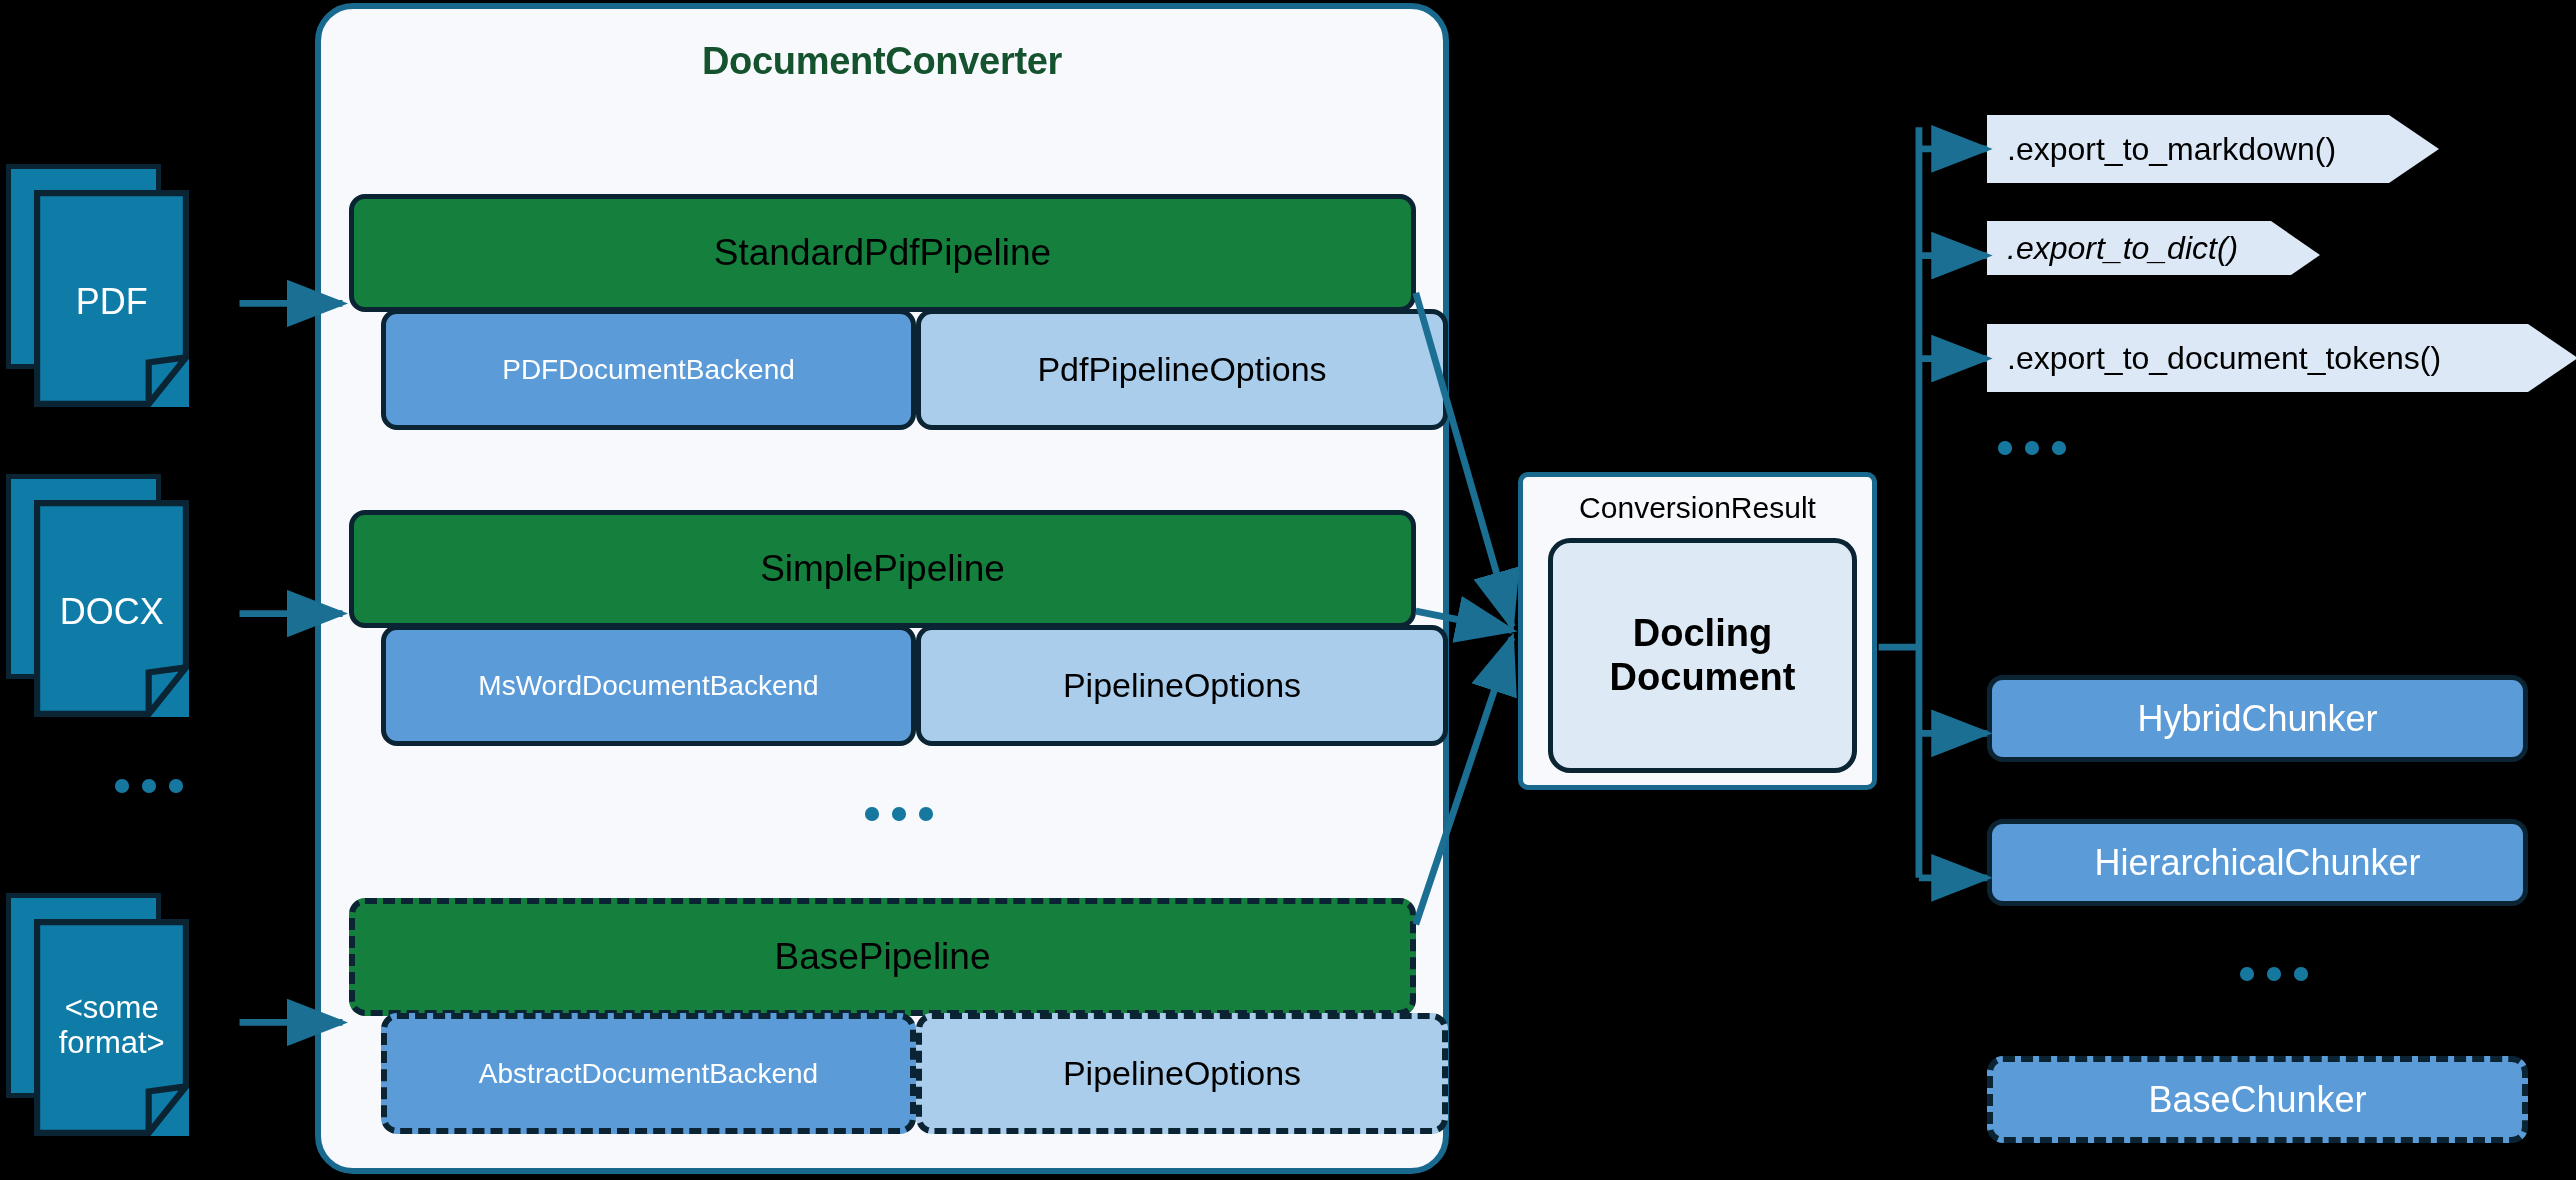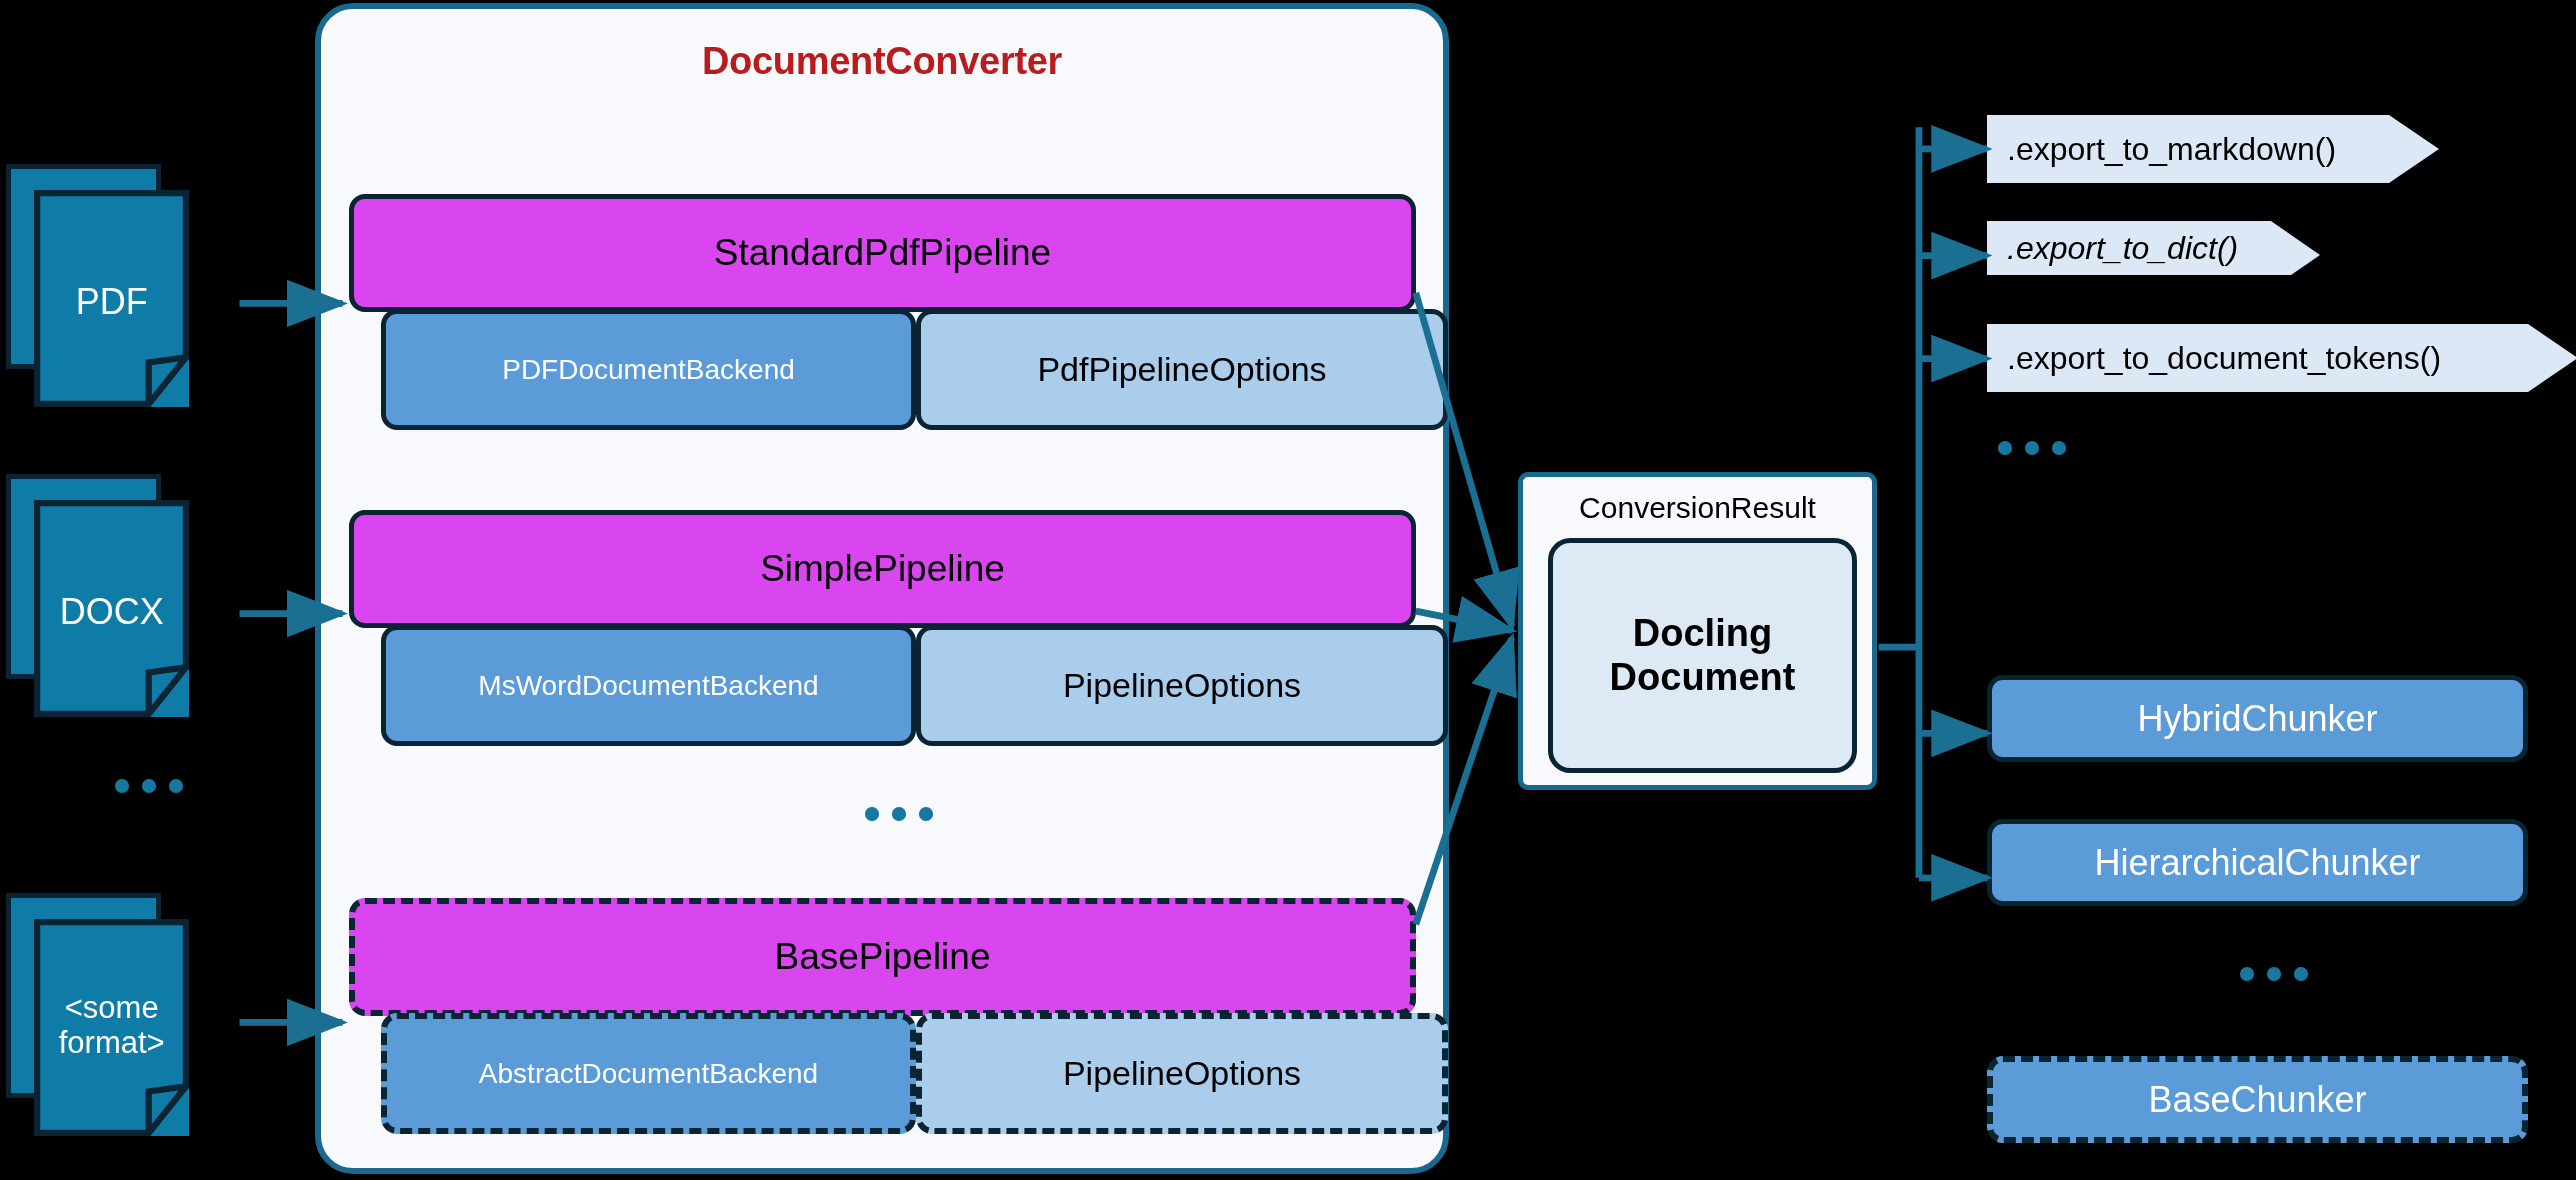--- a/index.html
+++ b/index.html
@@ -58,31 +58,31 @@
     box-sizing: border-box;
     z-index: 3;
   }
   #converter-title {
     position: absolute;
     left: 0; right: 0;
     top: 31px;
     text-align: center;
     font-size: 38px;
     font-weight: bold;
-    color: #b91c1c;
+    color: #14532d;
     letter-spacing: -0.3px;
   }
 
   
   .pipeline-group { position: absolute; z-index: 4; }
   .pipeline-header {
     position: absolute;
     left: 0; top: 0;
     width: 100%;
-    background: #d946ef;
+    background: #15803d;
     border: 5.6px solid #0b2433;
     border-radius: 16px;
     box-sizing: border-box;
     display: flex;
     align-items: center;
     justify-content: center;
     color: #000000;
     font-size: 37px;
   }
   .pipeline-row { position: absolute; left: 0; width: 100%; margin-left: 32px; }

